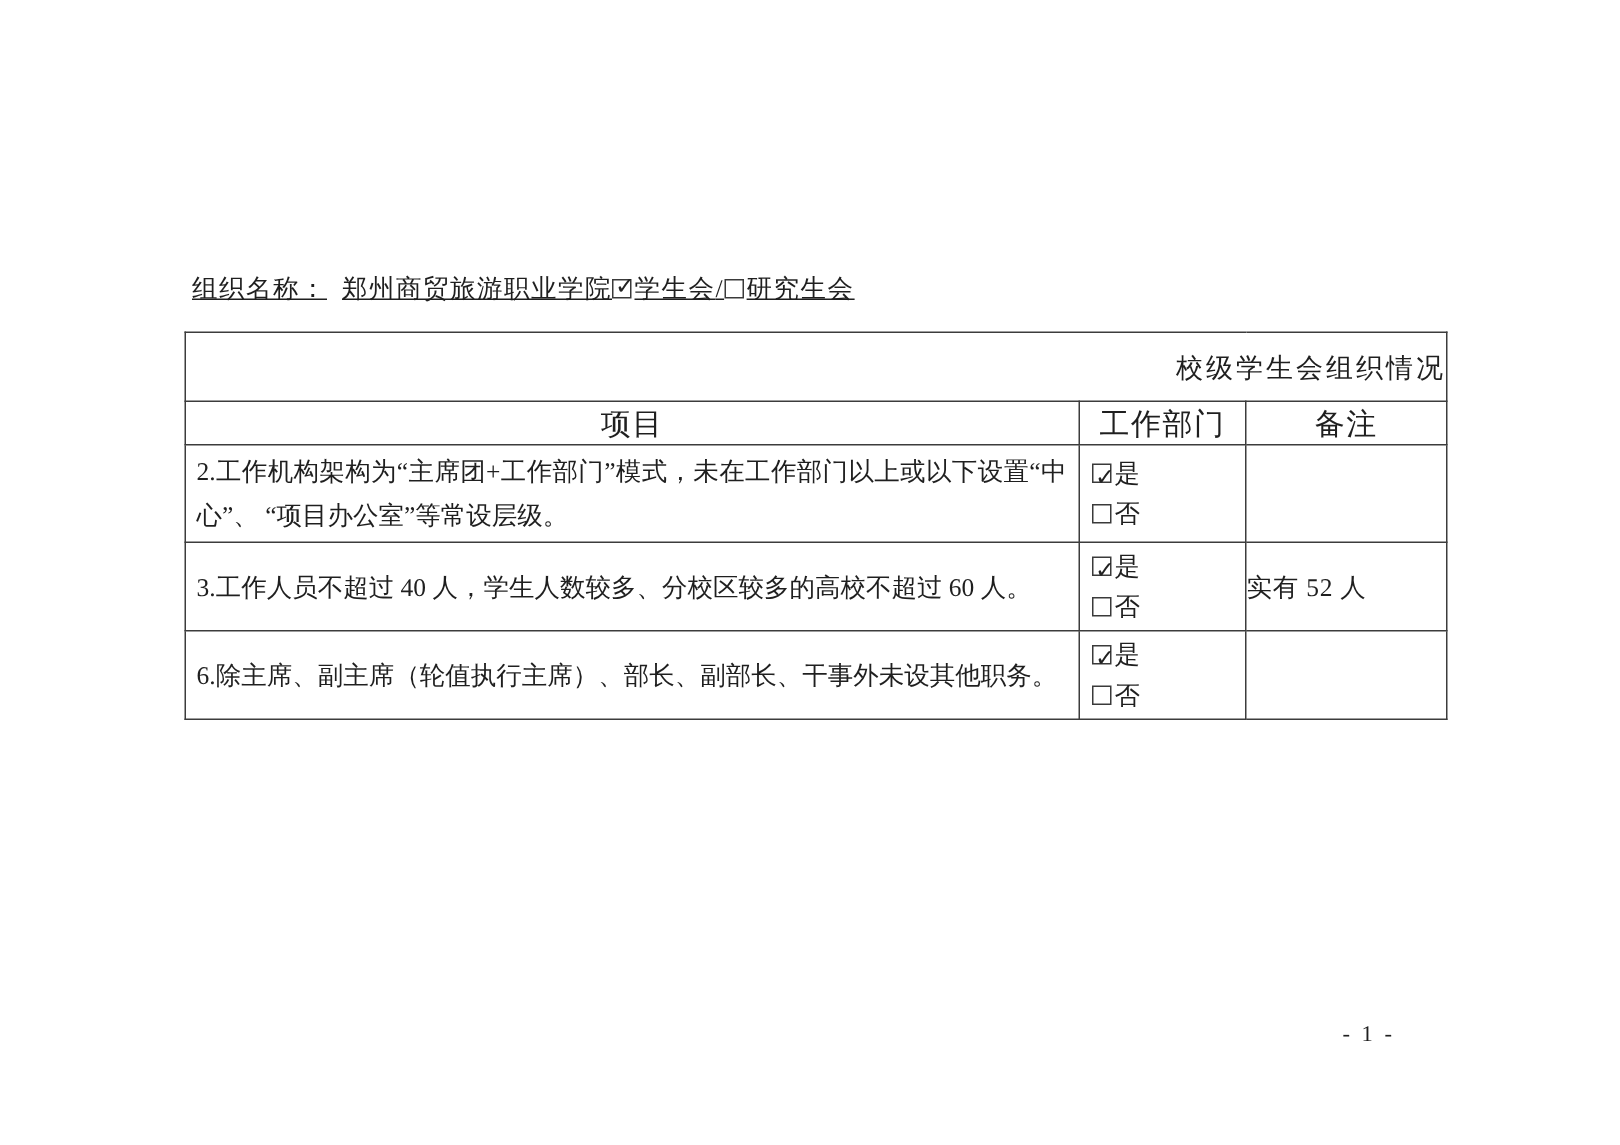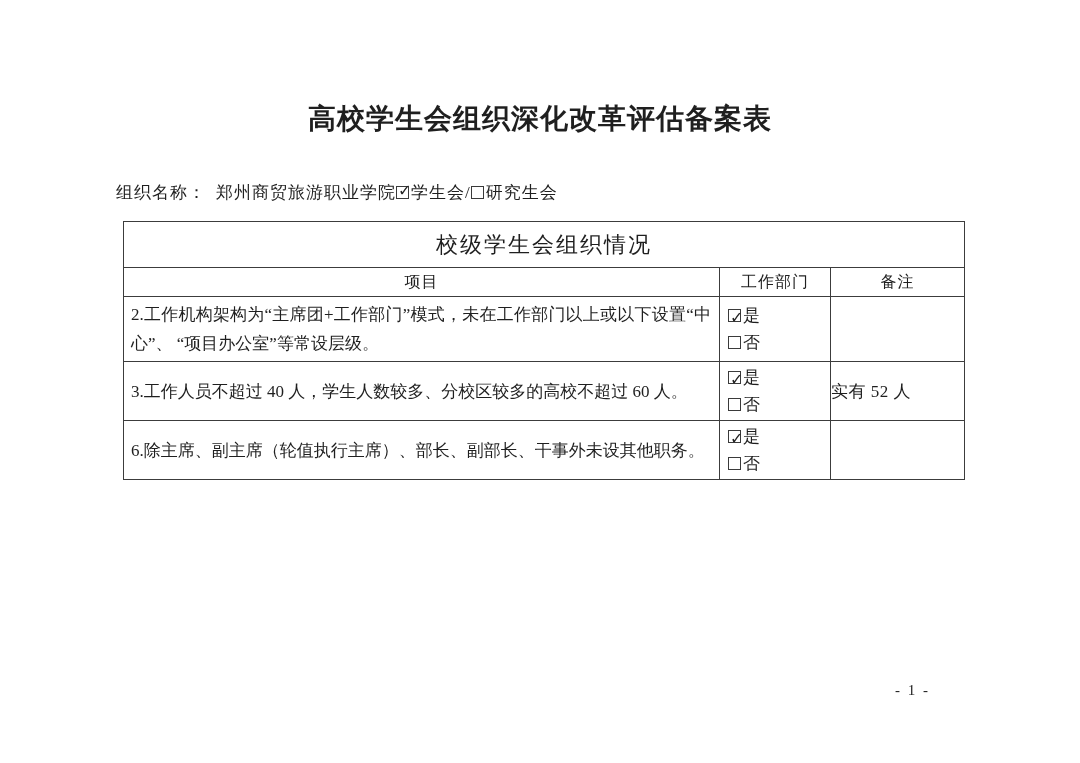--- a/index.html
+++ b/index.html
@@ -17,24 +17,25 @@
     position: absolute;
     top: 100px; left: 0; width: 100%;
     text-align: center;
     font-size: 28px;
     font-weight: bold;
     letter-spacing: 1px;
   }
 
   .org-line {
     position: absolute;
-    top: 181px; left: 116px;
+    top: 181px; left: 128px;
     font-size: 17px;
     letter-spacing: 1px;
     white-space: nowrap;
+    text-decoration: underline;
   }
   .org-line .gap { display: inline-block; width: 10px; }
 
   
   .cb {
     display: inline-block;
     width: 13px; height: 13px;
     border: 1px solid #3a3a3a;
     position: relative;
     vertical-align: -1px;
@@ -61,28 +62,28 @@
   .eval-table col.c-item   { width: 596px; }
   .eval-table col.c-eval   { width: 111px; }
   .eval-table col.c-remark { width: 134px; }
   .eval-table th, .eval-table td {
     border: 1px solid #3c3c3c;
     font-weight: normal;
     vertical-align: middle;
   }
   .caption-cell {
     height: 46px;
-    text-align: center;
-    font-size: 22px;
+    text-align: right;
+    font-size: 18px;
     letter-spacing: 2px;
   }
   .head-cell {
     height: 29px;
     text-align: center;
-    font-size: 16px;
+    font-size: 20px;
     letter-spacing: 1px;
   }
   .item-cell {
     padding: 3px 8px 3px 7px;
     line-height: 29px;
     text-align: justify;
   }
   .eval-cell { padding: 2px 0 2px 8px; }
   .eval-cell .cb-line { line-height: 27px; white-space: nowrap; }
   .remark-cell { letter-spacing: 0.5px; }
@@ -94,21 +95,20 @@
     top: 682px; left: 895px;
     font-size: 15px;
     letter-spacing: 2px;
   }
 </style>
 </head>
 <body>
 
 <div class="page">
 
-  <h1 class="doc-title">高校学生会组织深化改革评估备案表</h1>
 
   <div class="org-line"><span>组织名称：</span><span class="gap"></span><span>郑州商贸旅游职业学院</span><span class="cb checked" id="org-cb1"></span><span>学生会</span><span>/</span><span class="cb" id="org-cb2"></span><span>研究生会</span>
   </div>
 
   <table class="eval-table">
     <colgroup>
       <col class="c-item">
         <col class="c-eval">
         <col class="c-remark">
     </colgroup>

